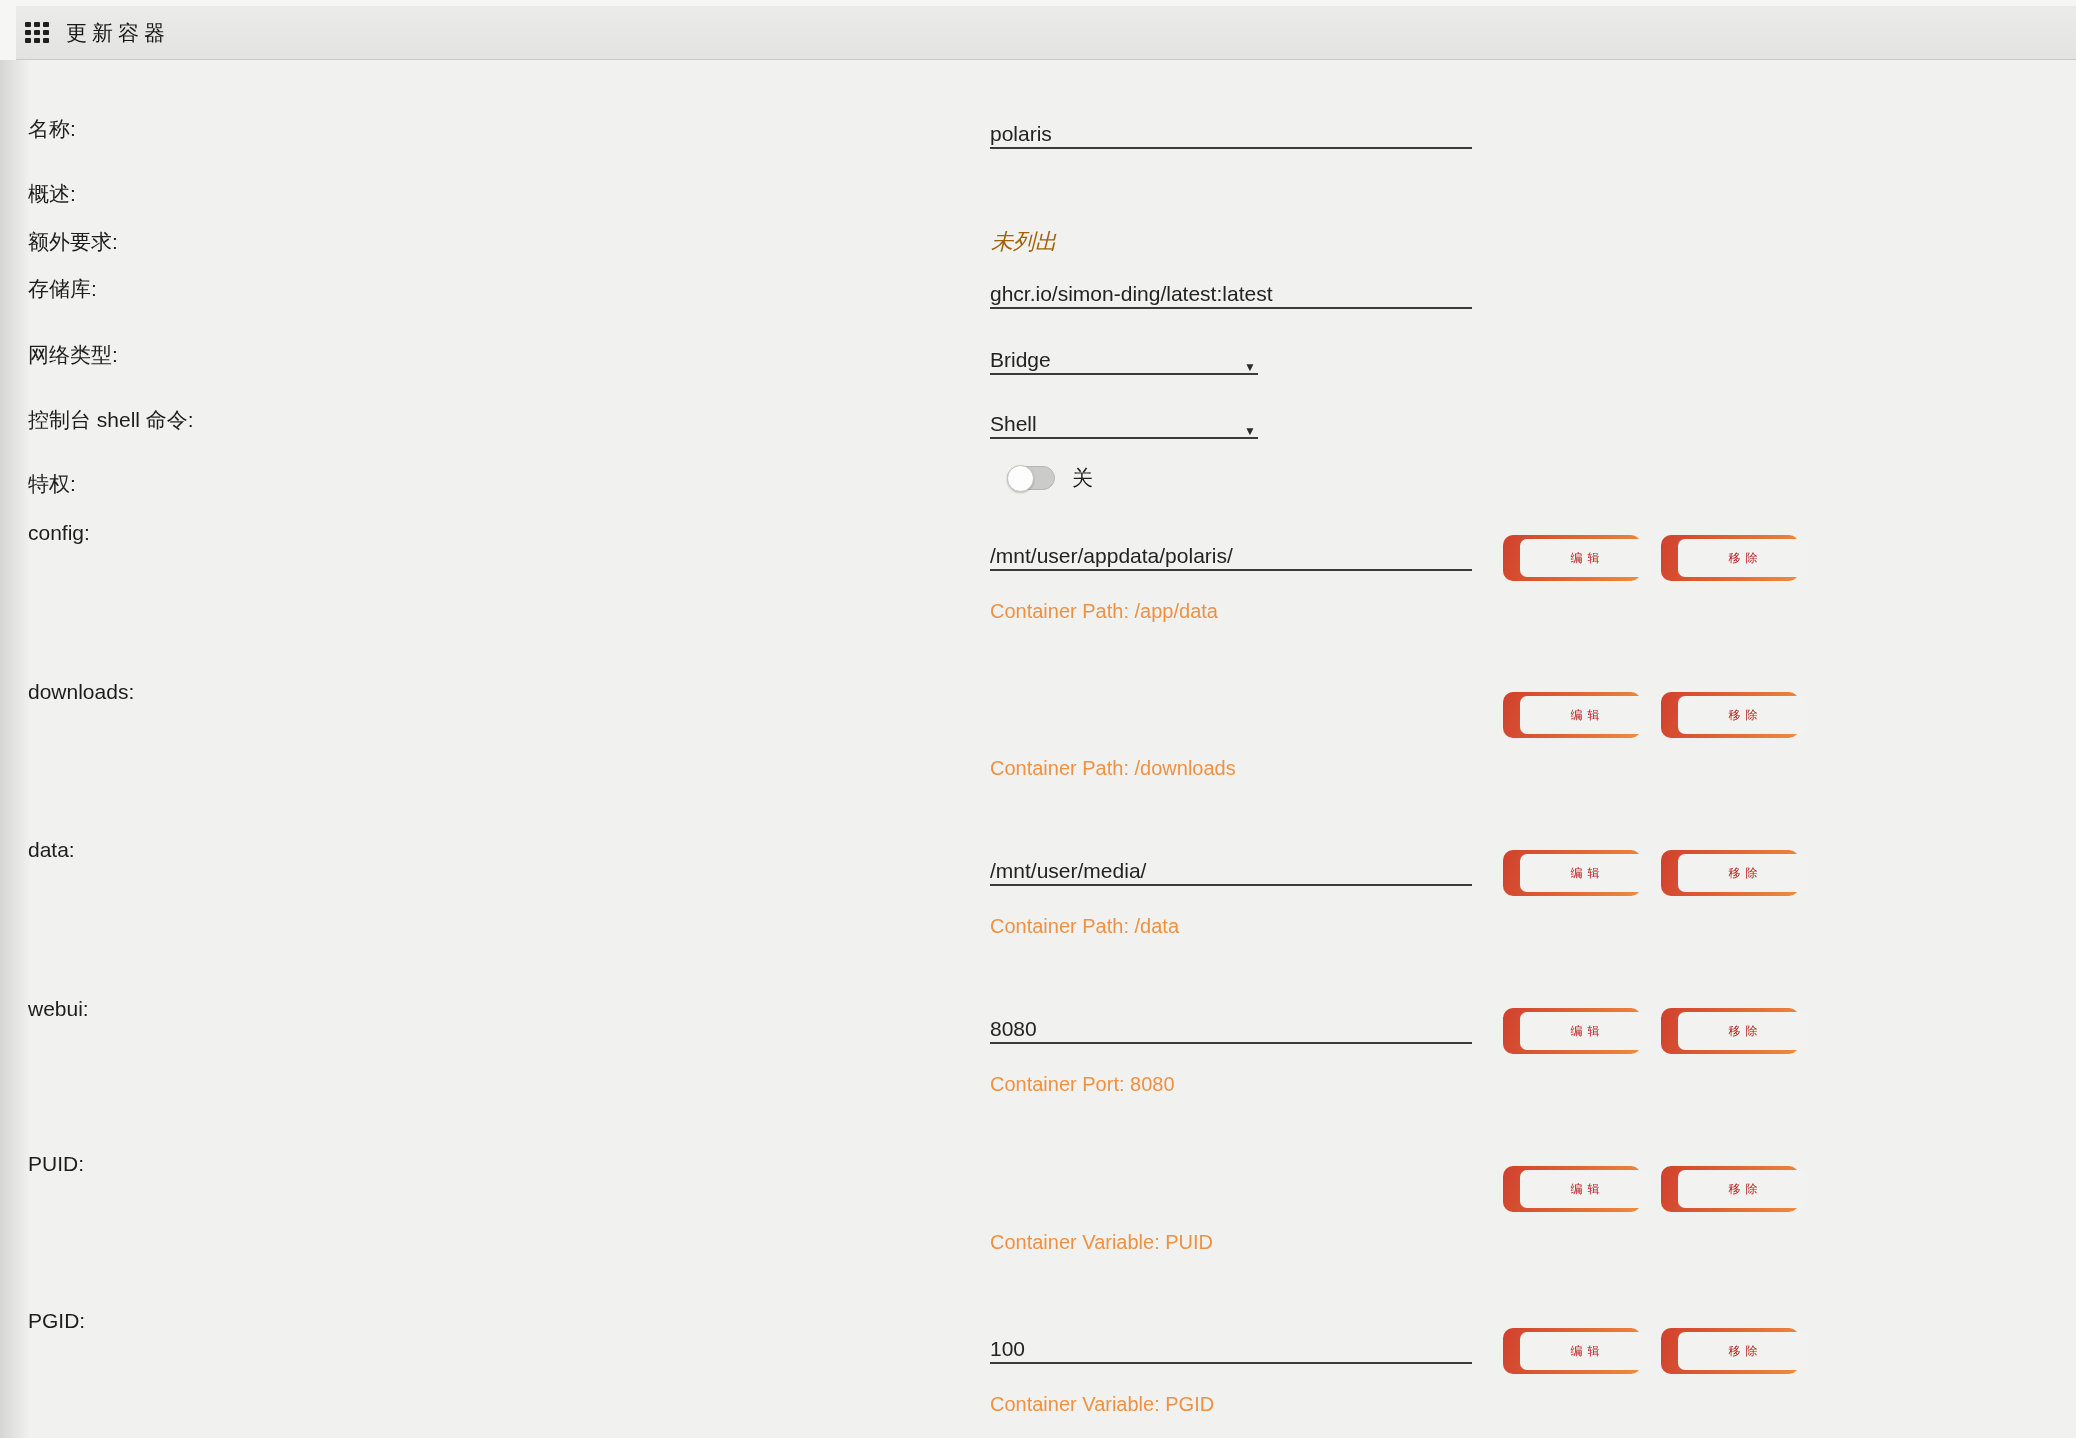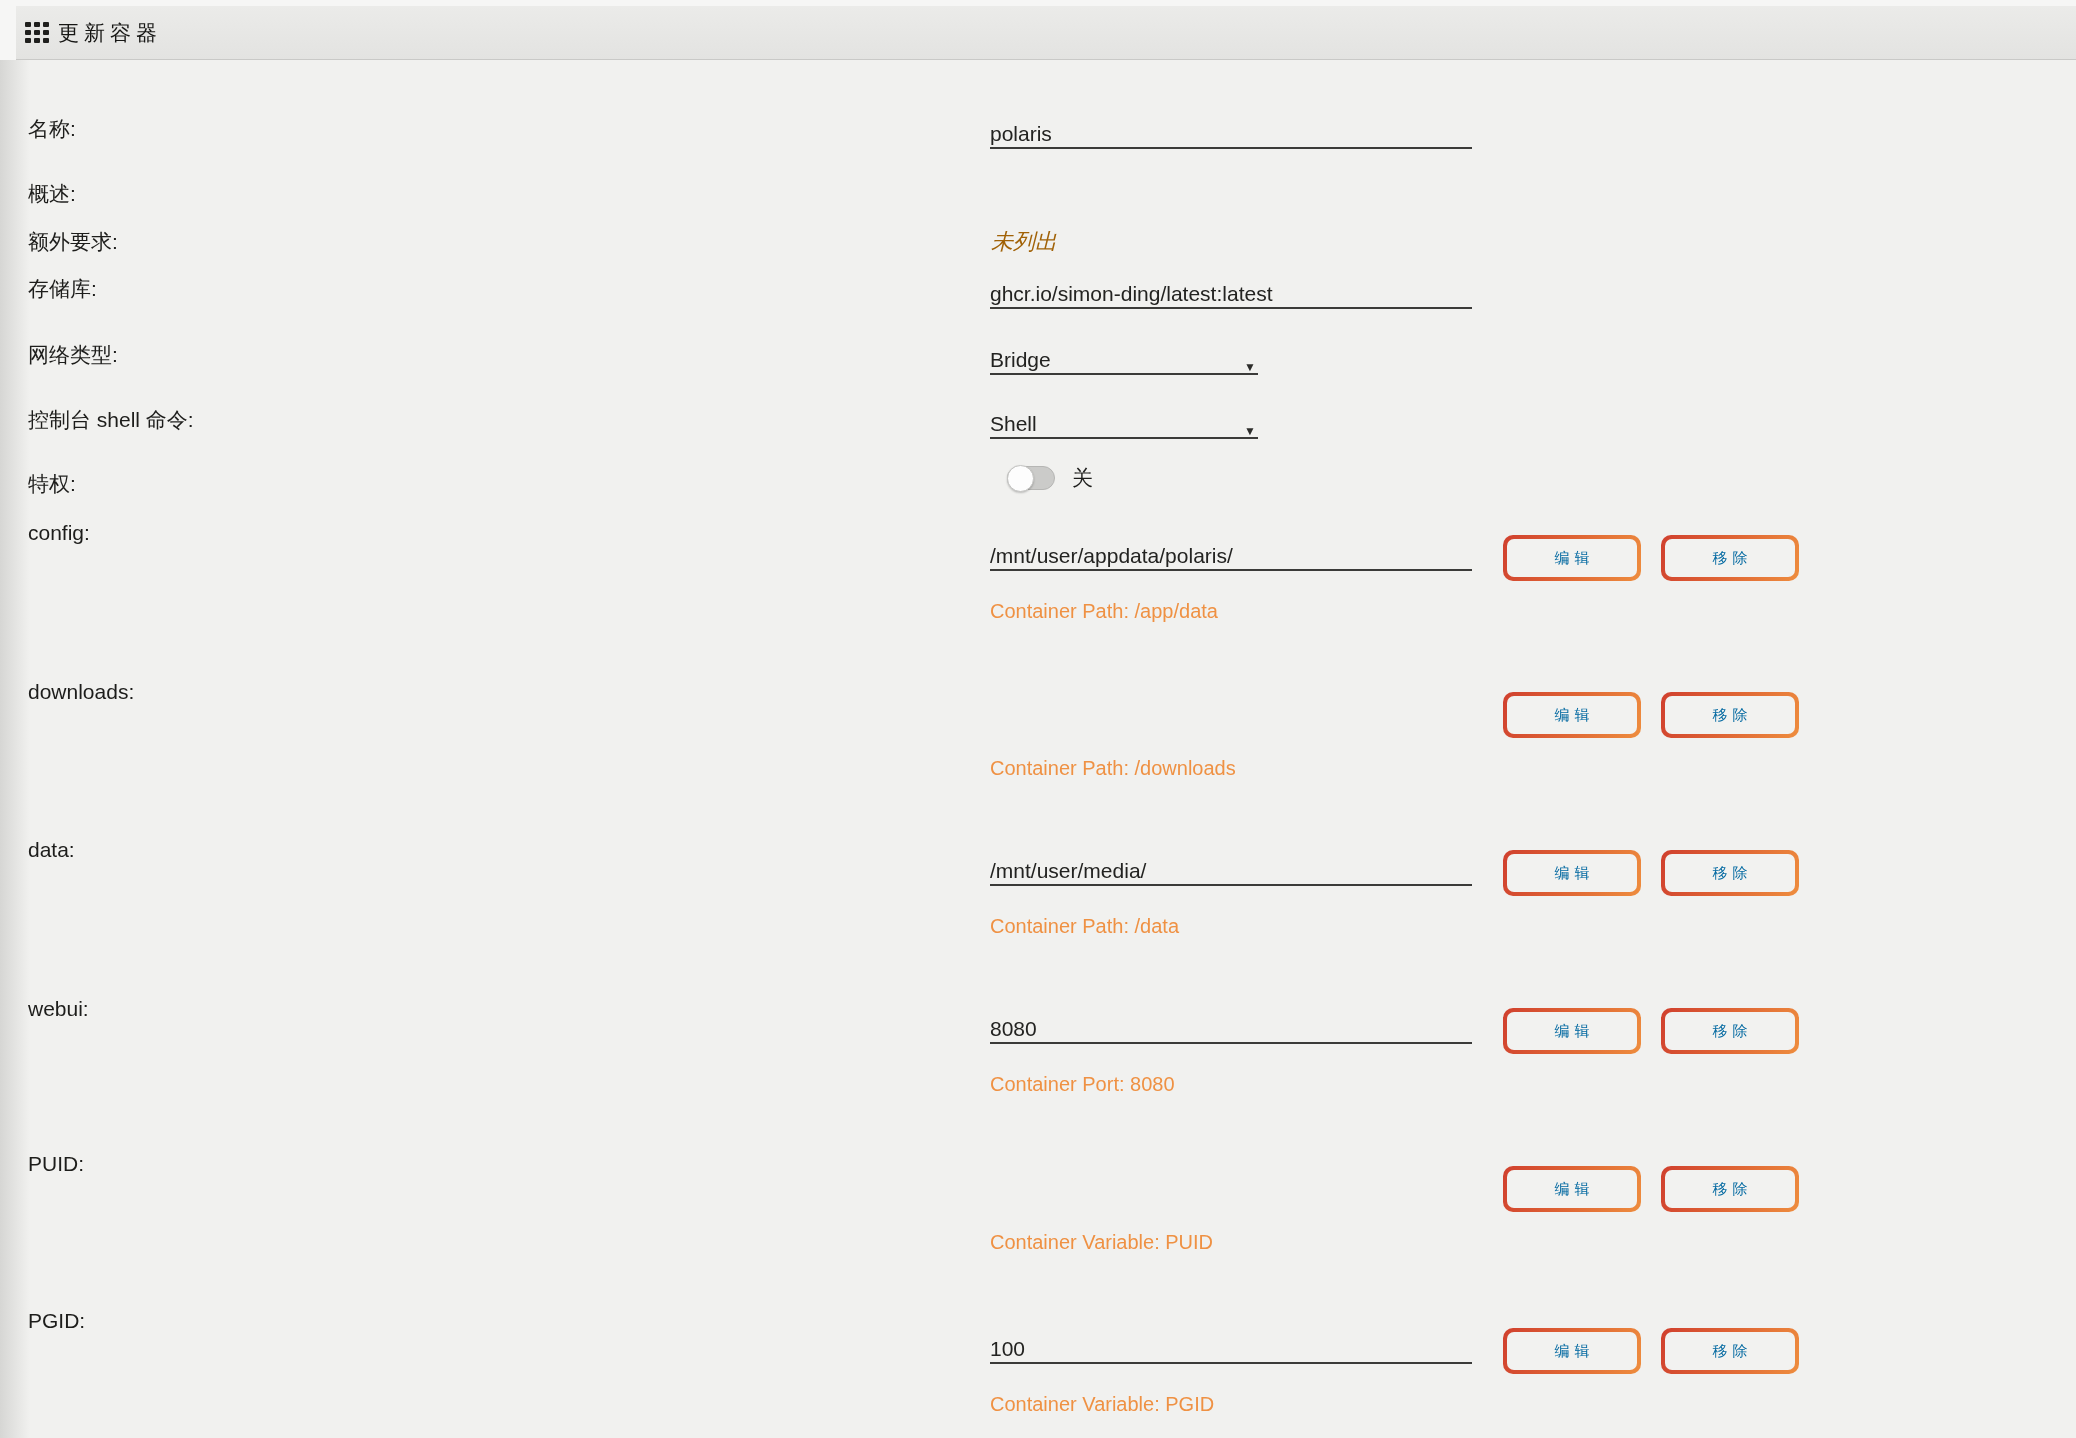--- a/index.html
+++ b/index.html
@@ -12,21 +12,21 @@
   
   .top-strip{position:absolute;left:0;top:0;width:100%;height:6px;background:#f6f6f5;}
   .corner{position:absolute;left:0;top:0;width:16px;height:60px;background:#f6f6f5;}
   .left-shade{position:absolute;left:0;top:60px;bottom:0;width:30px;
     background:linear-gradient(to right,#d6d6d4,rgba(241,241,239,0));}
   
   .header{
     position:absolute;left:16px;top:6px;right:0;height:54px;
     background:linear-gradient(180deg,#ebebe9 0%,#e3e3e1 100%);
     border-bottom:1px solid #c9c9c7;
-    display:flex;align-items:center;gap:9px;padding-left:9px;box-sizing:border-box;
+    display:flex;align-items:center;gap:17px;padding-left:9px;box-sizing:border-box;
   }
   .grid-icon{display:grid;grid-template-columns:repeat(3,6px);grid-auto-rows:5px;gap:3px;}
   .grid-icon i{background:#1f1f1d;border-radius:1px;}
   .page-title{font-size:21px;letter-spacing:5px;color:#161614;}
   
   .flabel{position:absolute;left:28px;font-size:21px;line-height:26px;color:#1d1d1b;white-space:nowrap;}
   
   .ufield{
     position:absolute;left:990px;width:482px;
     font-size:21px;line-height:26px;color:#232321;
@@ -45,21 +45,21 @@
   .toggle-label{margin-left:17px;font-size:21px;color:#1d1d1b;}
   
   .btn{
     position:absolute;width:138px;height:46px;border-radius:10px;
     background:linear-gradient(110deg,#d0402e 0%,#df6434 48%,#ee8d3e 100%);
     padding:4px;box-sizing:border-box;cursor:pointer;
   }
   .btn-inner{
     display:flex;align-items:center;justify-content:center;
     width:100%;height:100%;border-radius:7px;background:#f2f2f0;
-    color:#0369a1;font-size:15px;letter-spacing:5px;text-indent:5px;
+    color:#b91c1c;font-size:12px;letter-spacing:5px;text-indent:5px;margin-left:13px;
   }
   
   .caption{position:absolute;left:990px;font-size:20px;color:#ef9143;white-space:nowrap;text-align:right;}
 </style>
 </head>
 <body>
 
 <div id="page">
   <div class="top-strip"></div>
   <div class="corner"></div>

